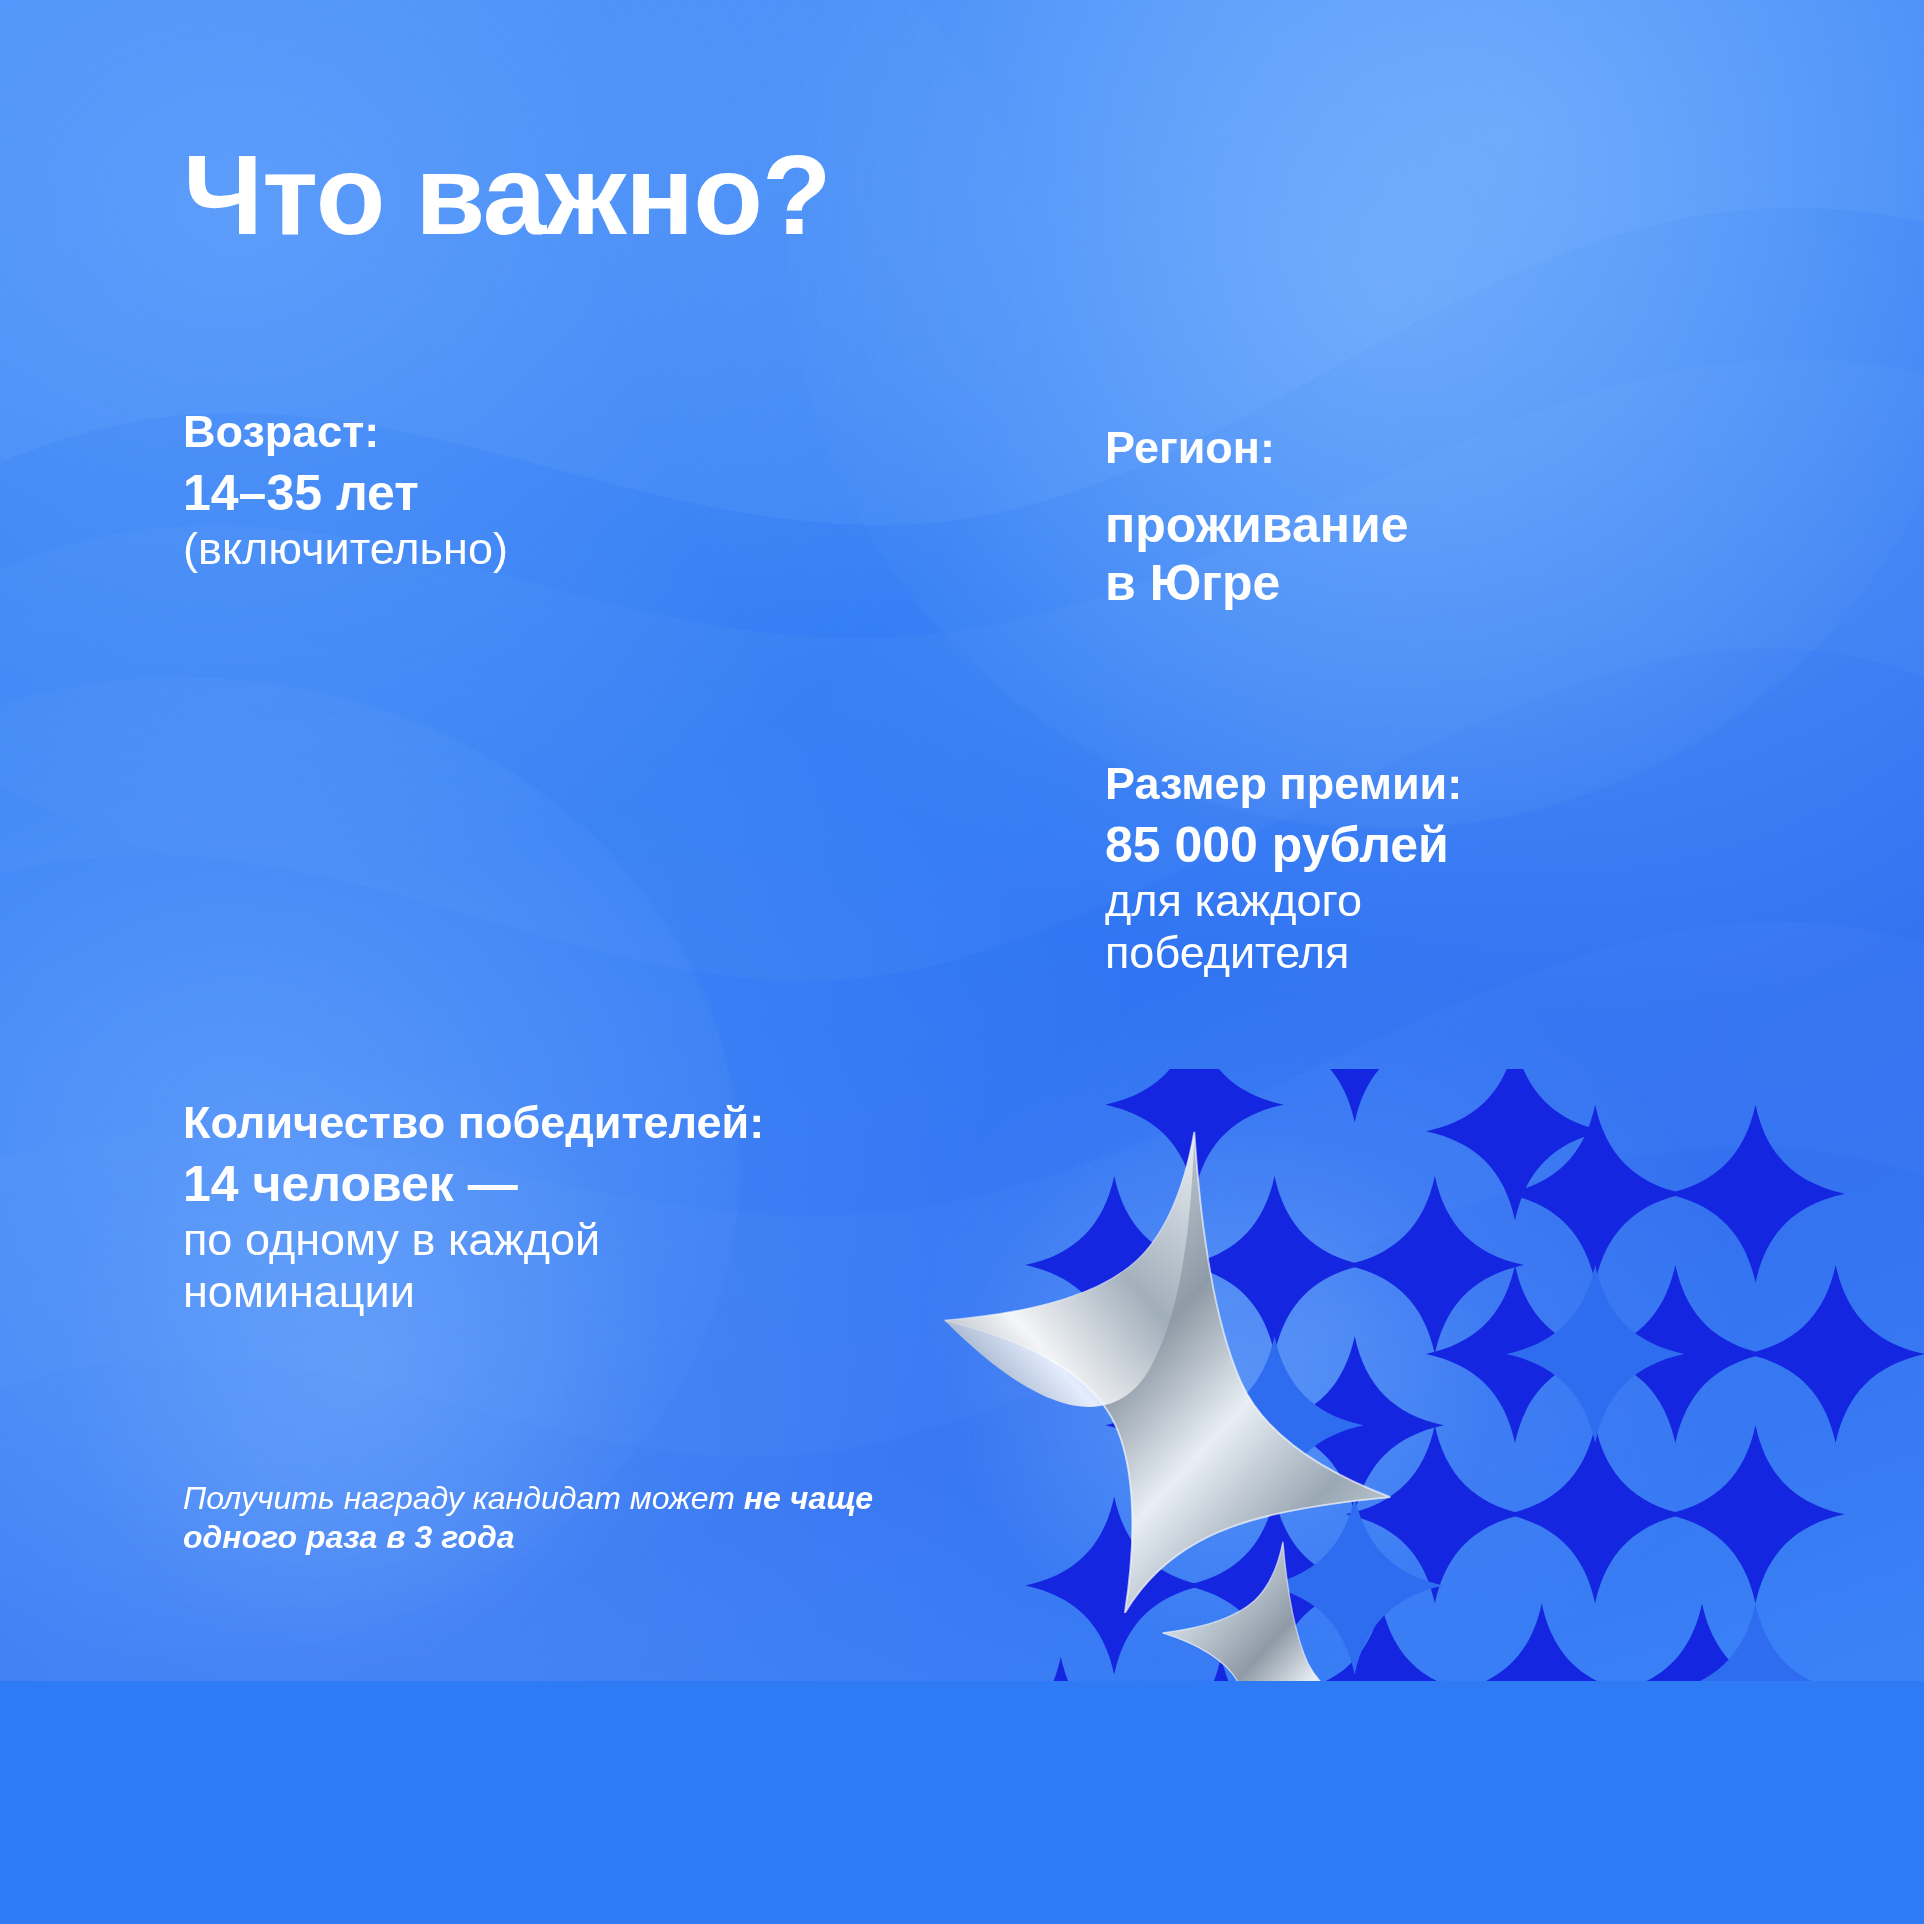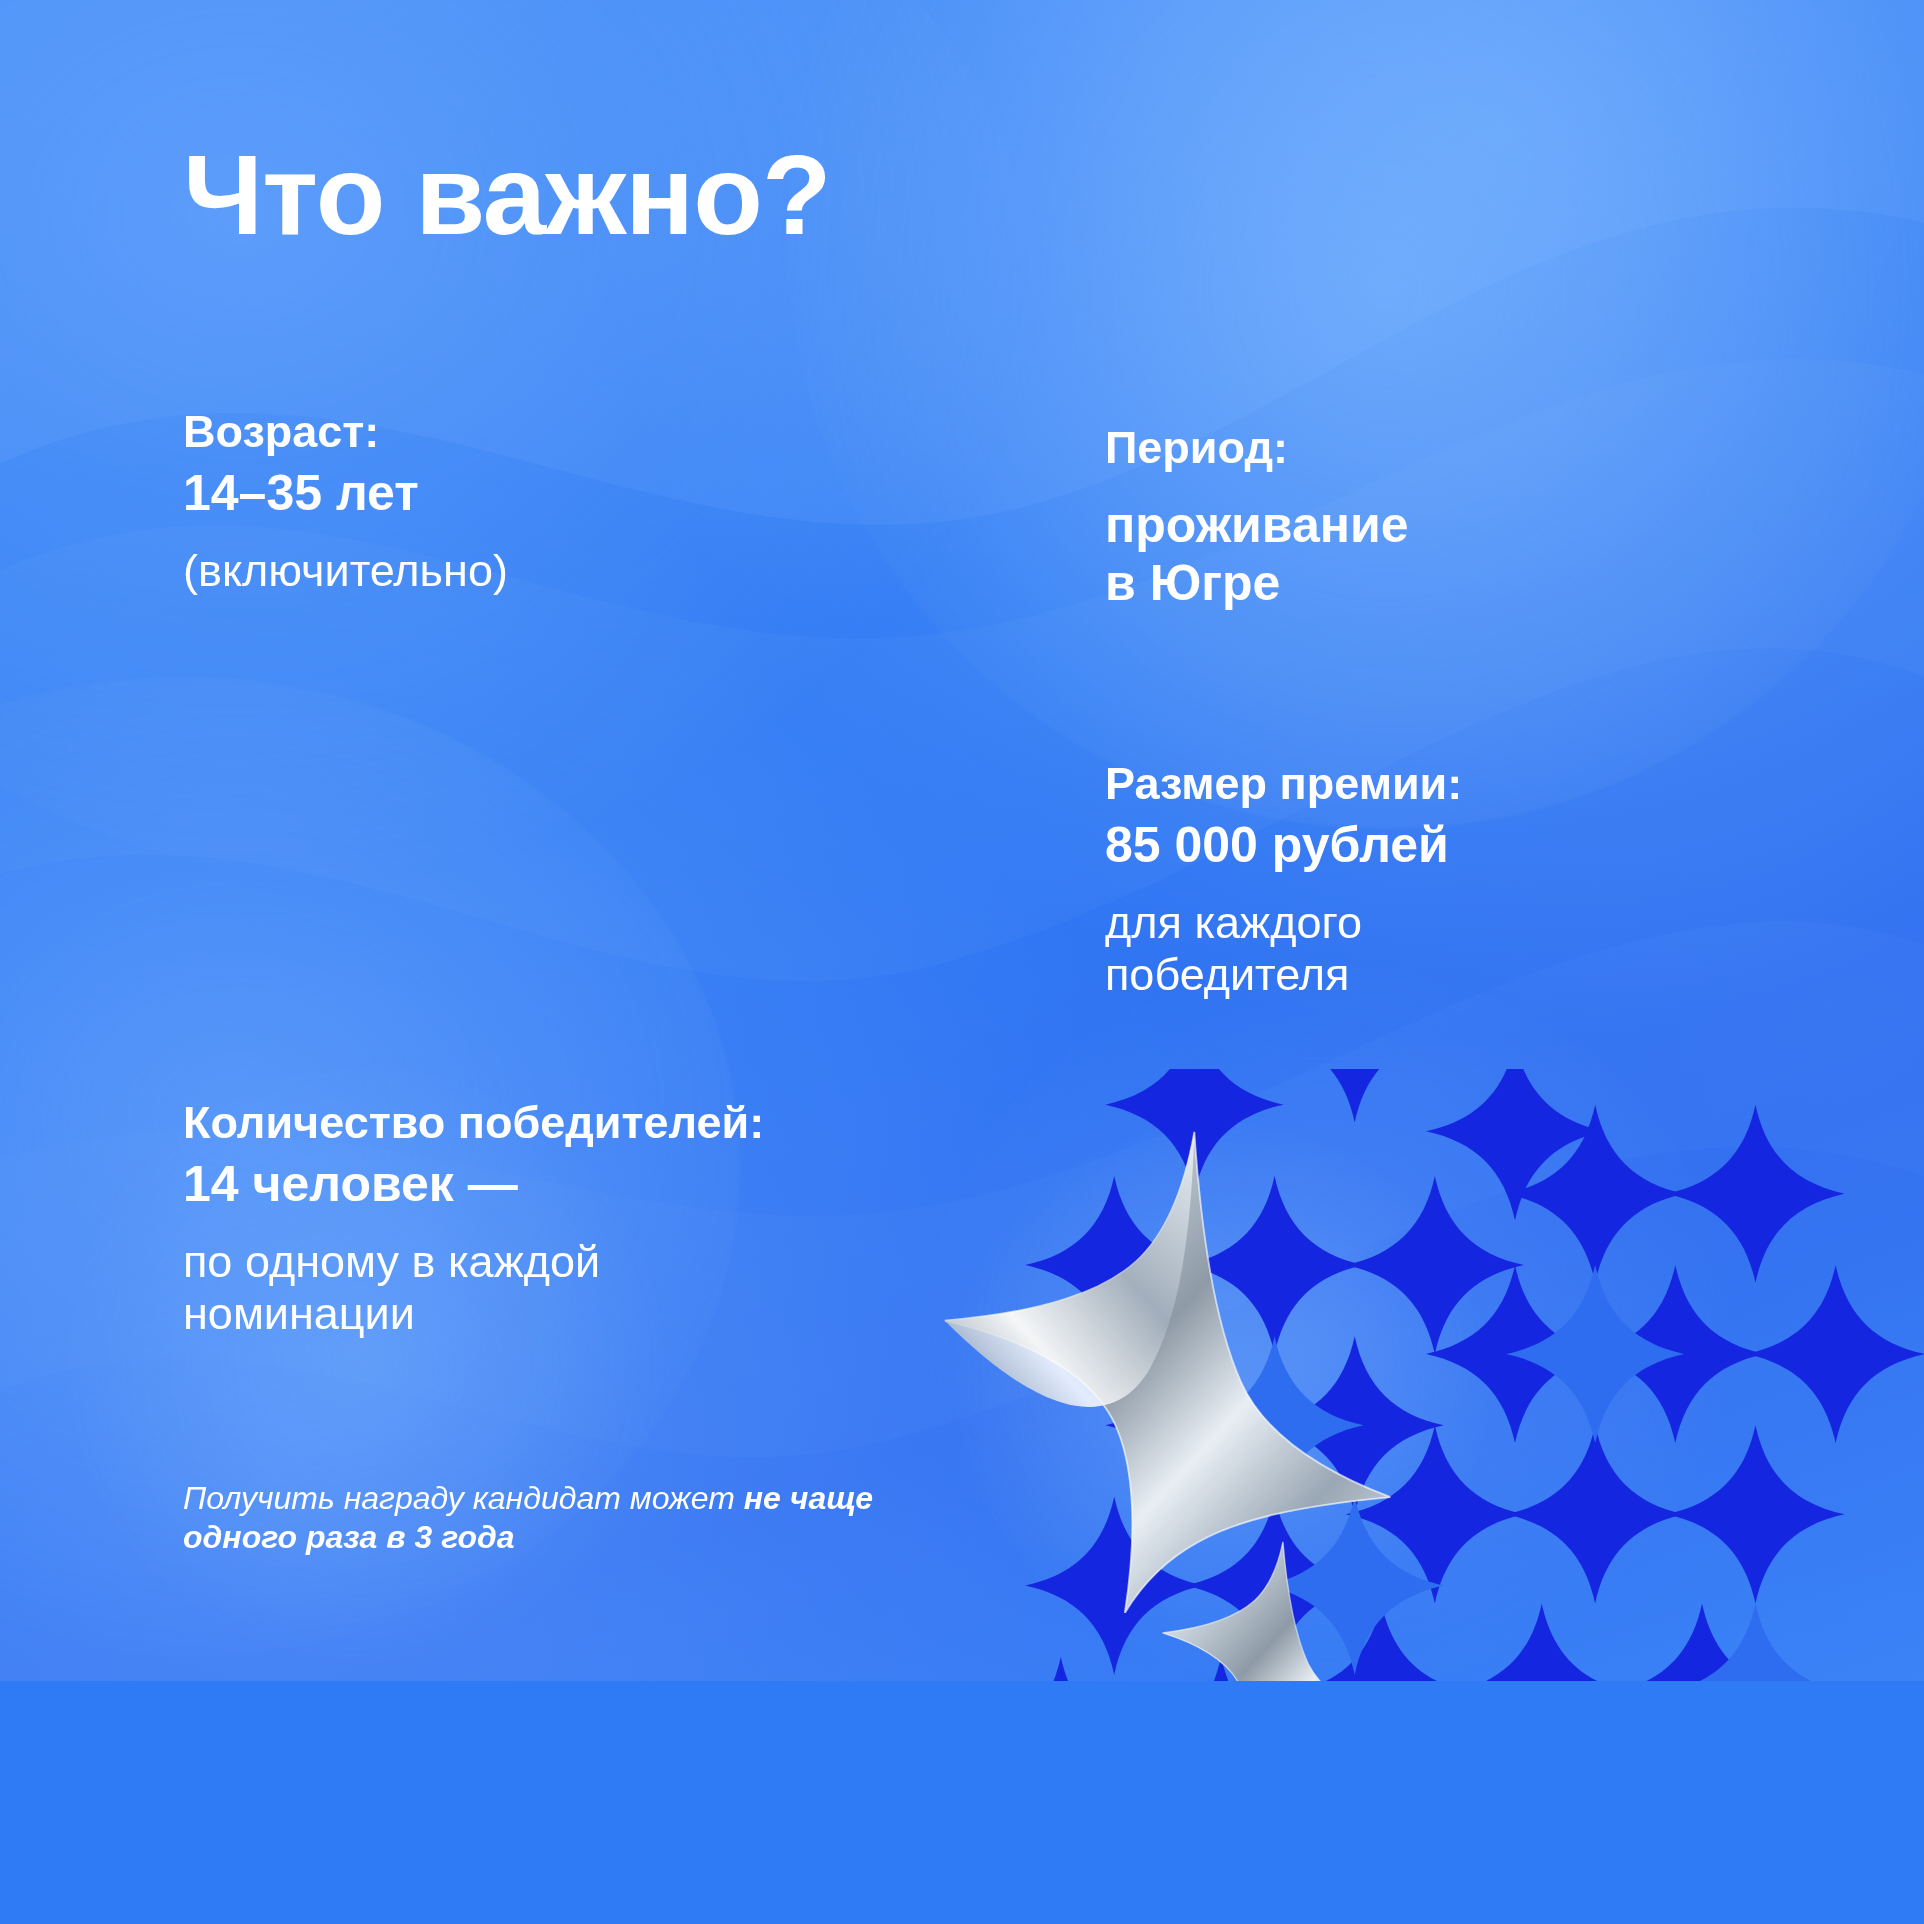--- a/index.html
+++ b/index.html
@@ -87,21 +87,20 @@
     font-size: 50px;
     line-height: 1.15;
     font-weight: 700;
     color: #ffffff;
   }
   .sub {
     font-size: 45px;
     line-height: 1.16;
     font-weight: 400;
     color: #ffffff;
-    margin-top: 22px;
   }
   .note {
     position: absolute;
     left: 183px;
     top: 1479px;
     width: 802px;
     font-size: 32px;
     line-height: 1.22;
     font-style: italic;
     font-weight: 400;
@@ -144,21 +143,21 @@
 
   <div class="title">Что важно?</div>
 
   <div class="block" style="left:183px; top:405px; width:695px;">
     <div class="lbl">Возраст:</div>
     <div class="val">14–35 лет</div>
     <div class="sub">(включительно)</div>
   </div>
 
   <div class="block" style="left:1105px; top:405px; width:695px; white-space:pre-line;">
-    <div class="lbl">Период:</div>
+    <div class="lbl">Регион:</div>
     <div class="val" style="white-space:pre-line;">проживание
 в Югре</div>
   </div>
 
 
   <div class="block" style="left:1105px; top:757px; width:749px;">
     <div class="lbl">Размер премии:</div>
     <div class="val">85 000 рублей</div>
     <div class="sub" style="white-space:pre-line;">для каждого
 победителя</div>

